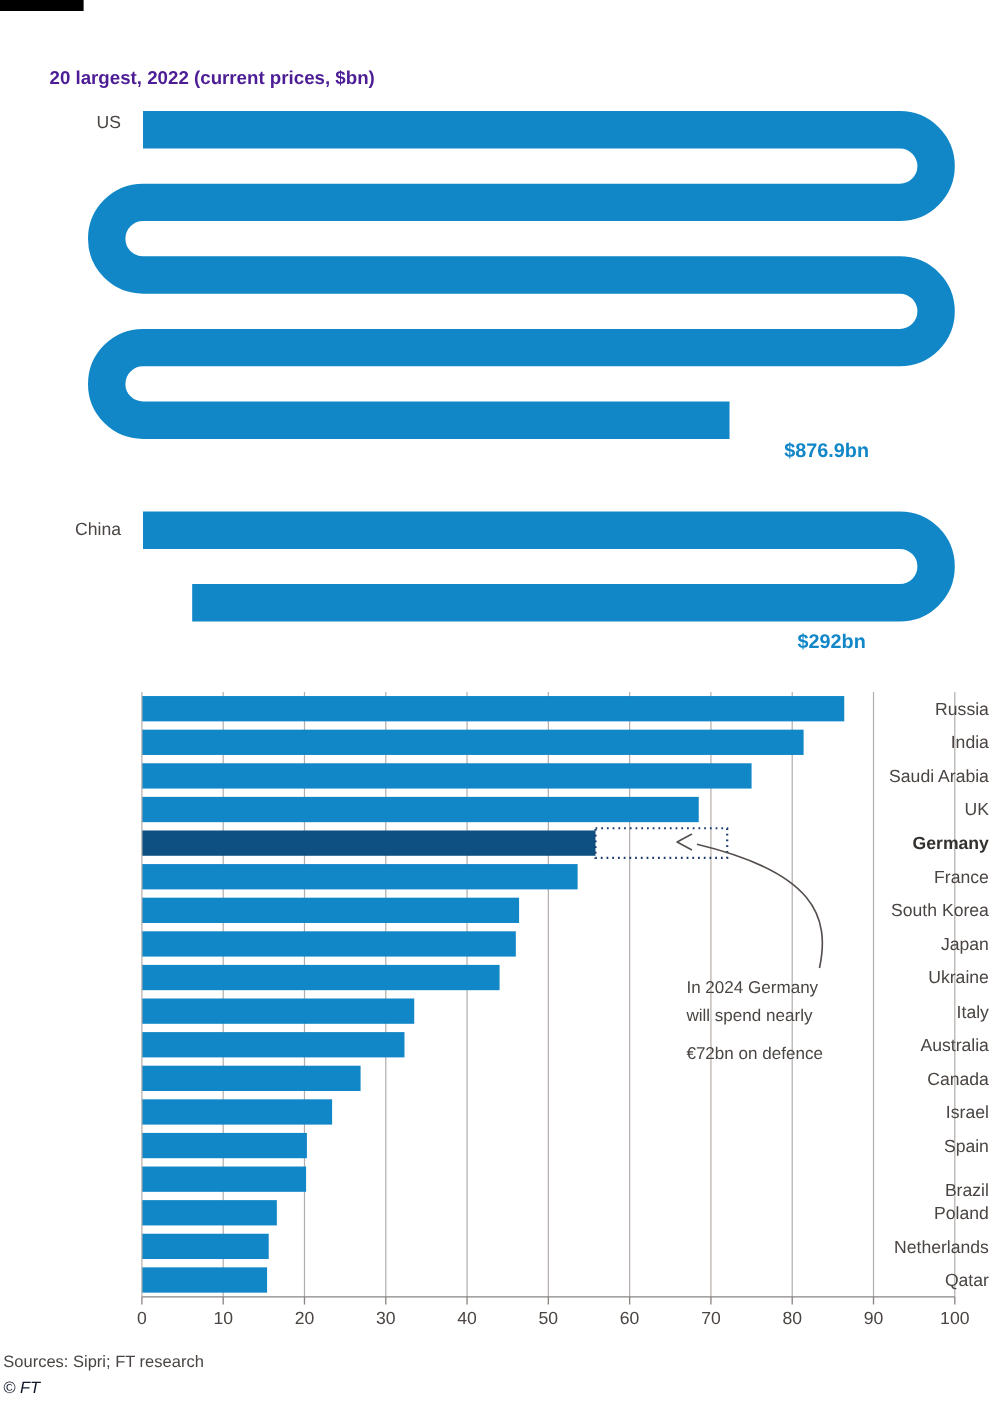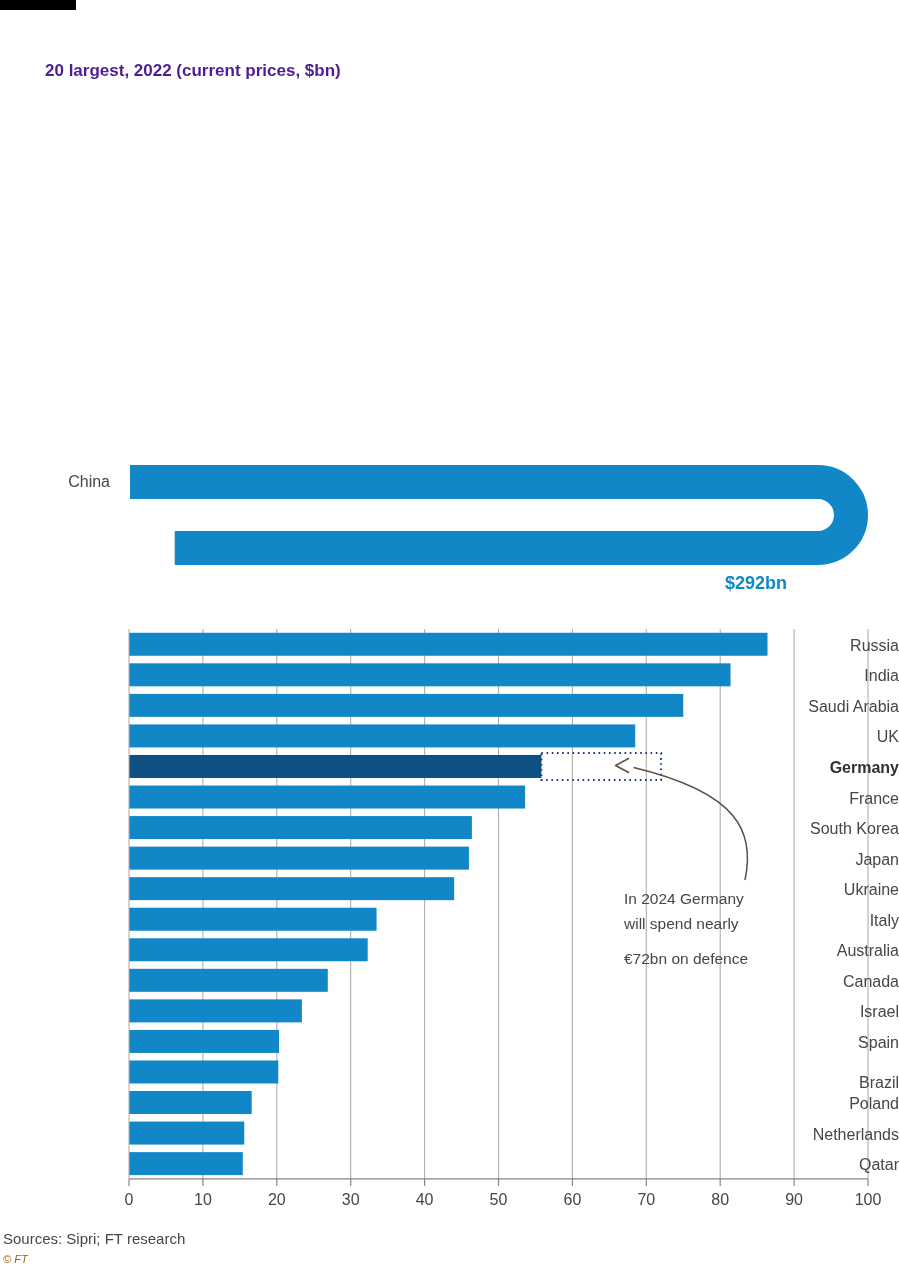--- a/index.html
+++ b/index.html
@@ -100,35 +100,42 @@
   .source {
     position: absolute;
     left: 3px; top: 1230px;
     font-size: 15px;
     color: #4a4542;
     white-space: nowrap;
   }
   .copyright {
     position: absolute;
     left: 3px; top: 1253px;
-    font-size: 11px;
+    font-size: 15px;
     font-style: italic;
-    color: #a16207;
+    color: #0f172a;
     white-space: nowrap;
   }
 </style>
 </head>
 <body>
 
 <div id="root">
 
   <div class="topmark"></div>
 
   <div class="subtitle">20 largest, 2022 (current prices, $bn)</div>
 
+  <div class="snake-wrap" id="us-block" style="left:0; top:0; width:899px; height:440px;">
+    <div class="snake-label" id="us-label" style="left:0; top:103px; width:110px;">US</div>
+    <svg class="snake-svg" id="us-svg" width="899" height="440">
+        <path d="M 130 118 L 818 118 A 33 33 0 0 1 818 184 L 130 184 A 33 33 0 0 0 130 250 L 818 250 A 33 33 0 0 1 818 316 L 130 316 A 33 33 0 0 0 130 382 L 663.2 382" fill="none" stroke="#1287c8" stroke-width="34" stroke-linecap="butt" stroke-linejoin="round"></path>
+      </svg>
+    <div class="snake-value" id="us-value" style="left:713px; top:399px;">$876.9bn</div>
+  </div>
 
   <div class="snake-wrap" id="cn-block" style="left:0; top:460px; width:899px; height:150px;">
     <div class="snake-label" id="cn-label" style="left:0; top:13px; width:110px;">China</div>
     <svg class="snake-svg" id="cn-svg" width="899" height="150">
         <path d="M 130 22 L 818 22 A 33 33 0 0 1 818 88 L 174.7199999999999 88" fill="none" stroke="#1287c8" stroke-width="34" stroke-linecap="butt" stroke-linejoin="round"></path>
       </svg>
     <div class="snake-value" id="cn-value" style="left:725px; top:113px;">$292bn</div>
   </div>
 
   <div class="chart" id="main-chart" style="left:0; top:618px; width:899px; height:600px;">

